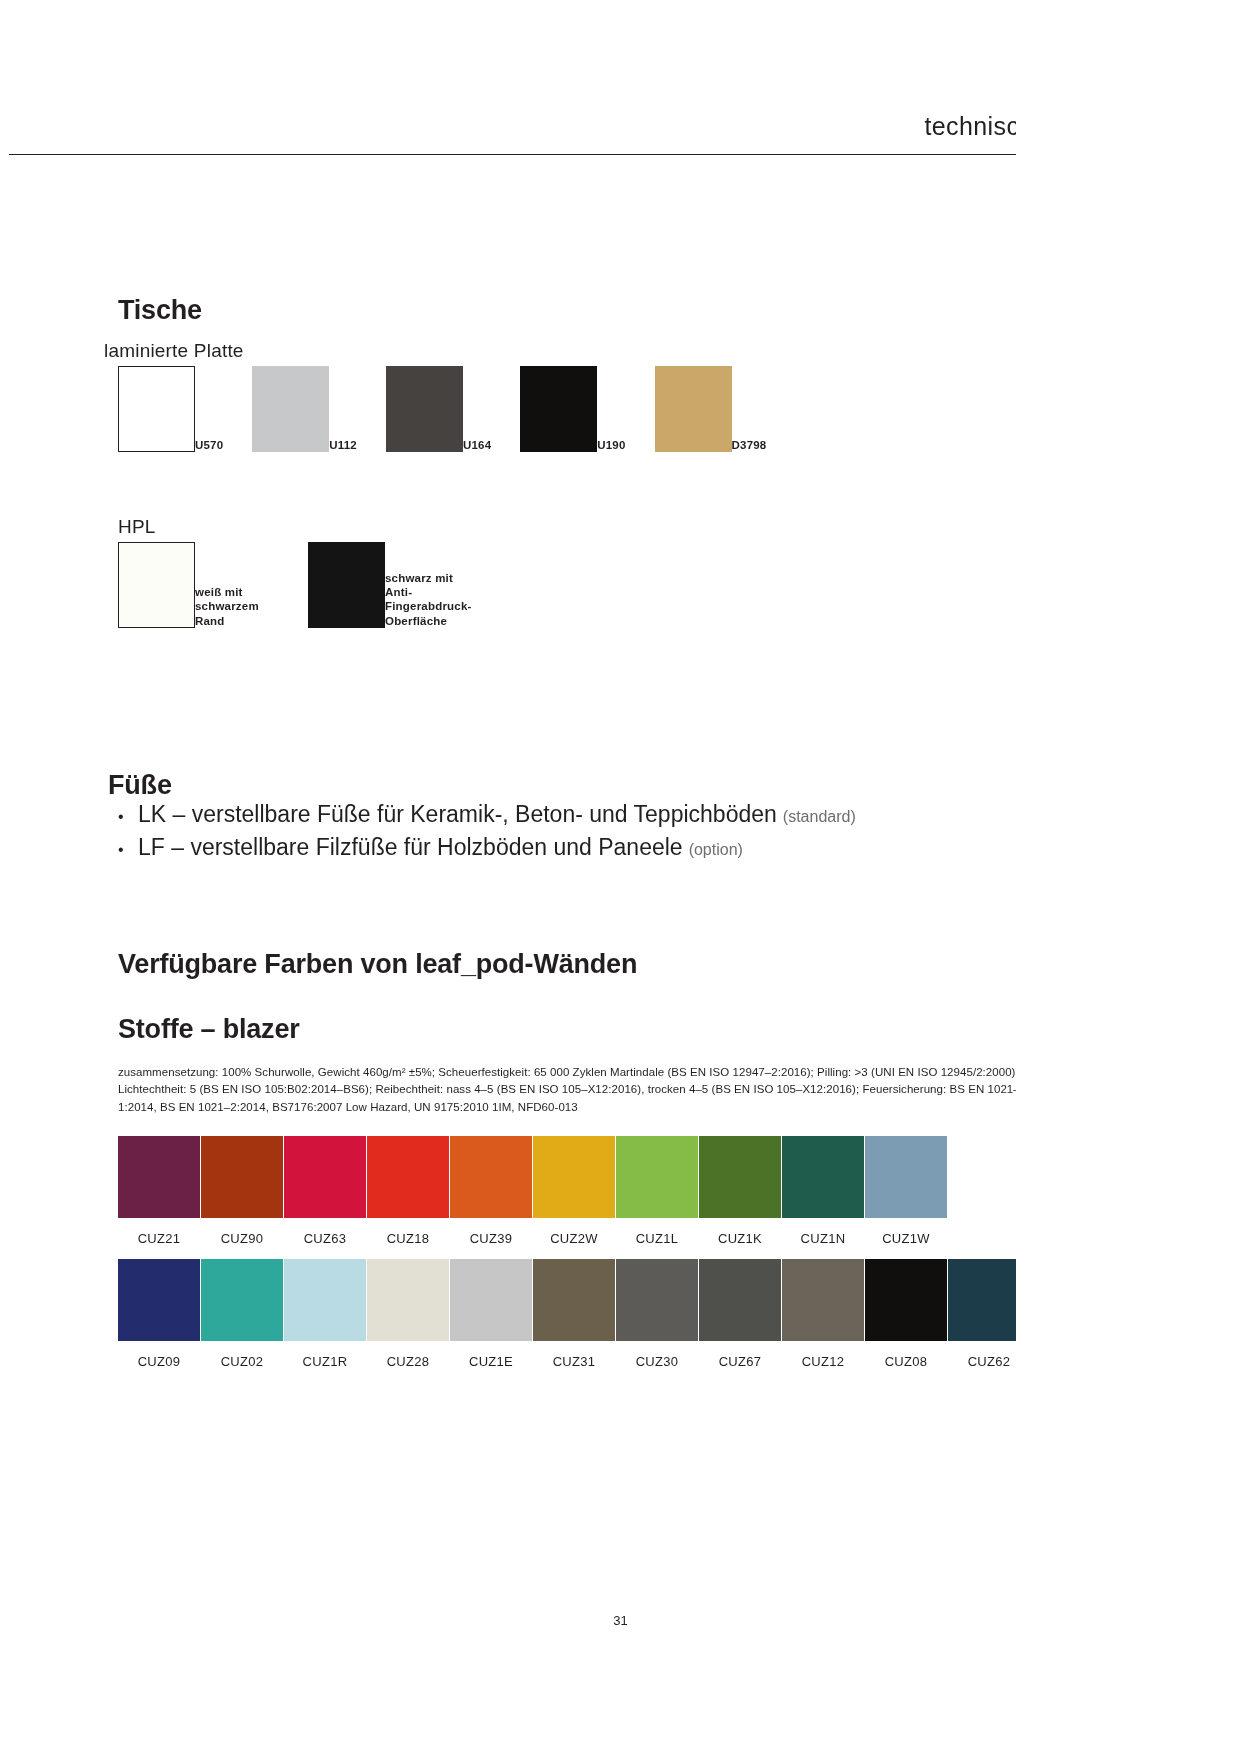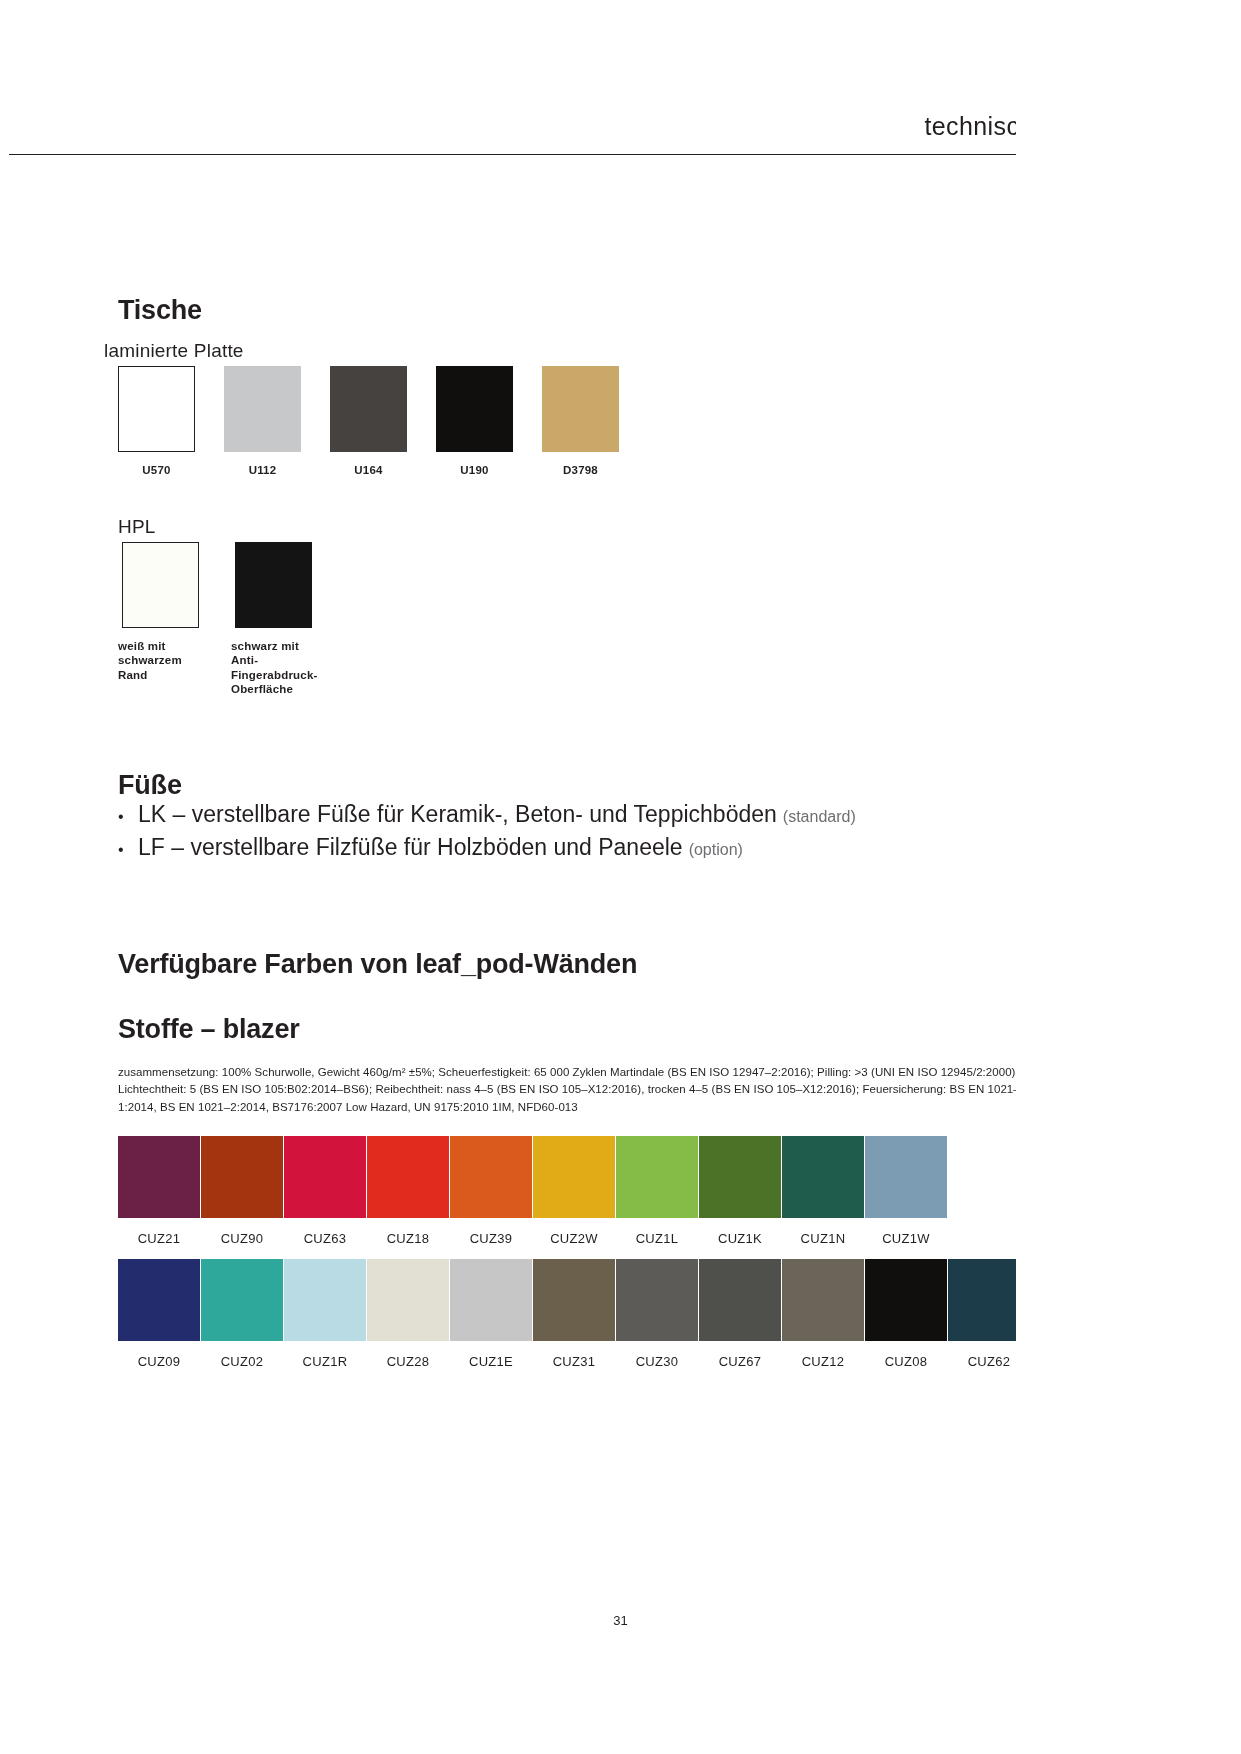--- a/index.html
+++ b/index.html
@@ -64,22 +64,22 @@
     white-space: nowrap;
   }
 
   
   .swatch-row {
     position: absolute;
     display: flex;
   }
   .swatch-cell {
     display: flex;
-    flex-direction: column;
-    align-items: center;
+    flex-direction: row;
+    align-items: flex-end;
   }
   .swatch {
     width: 77px;
     height: 86px;
     box-sizing: border-box;
   }
   .swatch.outlined {
     border: 1px solid #231f20;
   }
   .swatch-label {
@@ -208,21 +208,21 @@
       <div class="swatch-cell">
         <div class="swatch outlined" style="background: rgb(253, 253, 248); width: 77px;"></div>
         <div class="swatch-label" style="max-width: 84px;">weiß mit schwarzem Rand</div>
       </div>
       <div class="swatch-cell">
         <div class="swatch" style="background: rgb(20, 20, 20); width: 77px;"></div>
         <div class="swatch-label" style="max-width: 84px;">schwarz mit Anti-Fingerabdruck-Oberfläche</div>
       </div>
     </div>
 
-  <div class="h1" style="left:118px; top:770px;">Füße</div>
+  <div class="h1" style="left:108px; top:770px;">Füße</div>
   <div class="bullets" id="feet-list" style="top:798px;">
       <div class="bullet">
         <span class="bullet-dot">•</span>
         <span>LK – verstellbare Füße für Keramik-, Beton- und Teppichböden</span>
         <span class="soft">(standard)</span>
       </div>
       <div class="bullet">
         <span class="bullet-dot">•</span>
         <span>LF – verstellbare Filzfüße für Holzböden und Paneele</span>
         <span class="soft">(option)</span>

